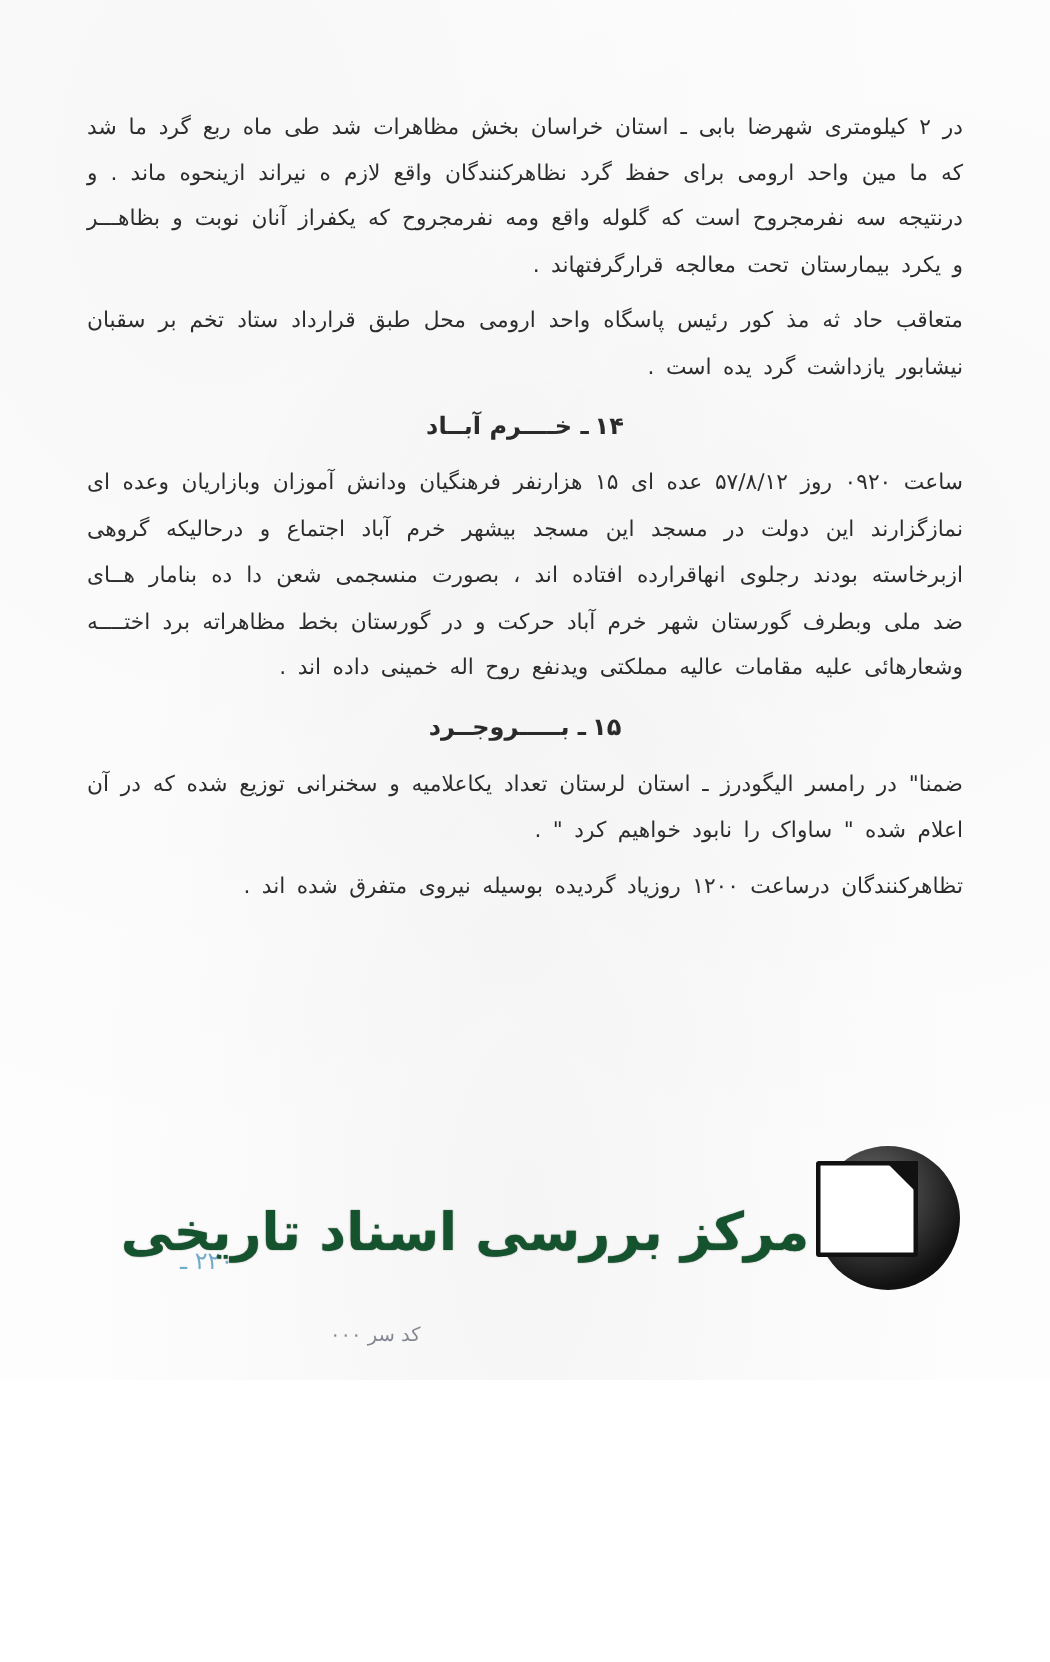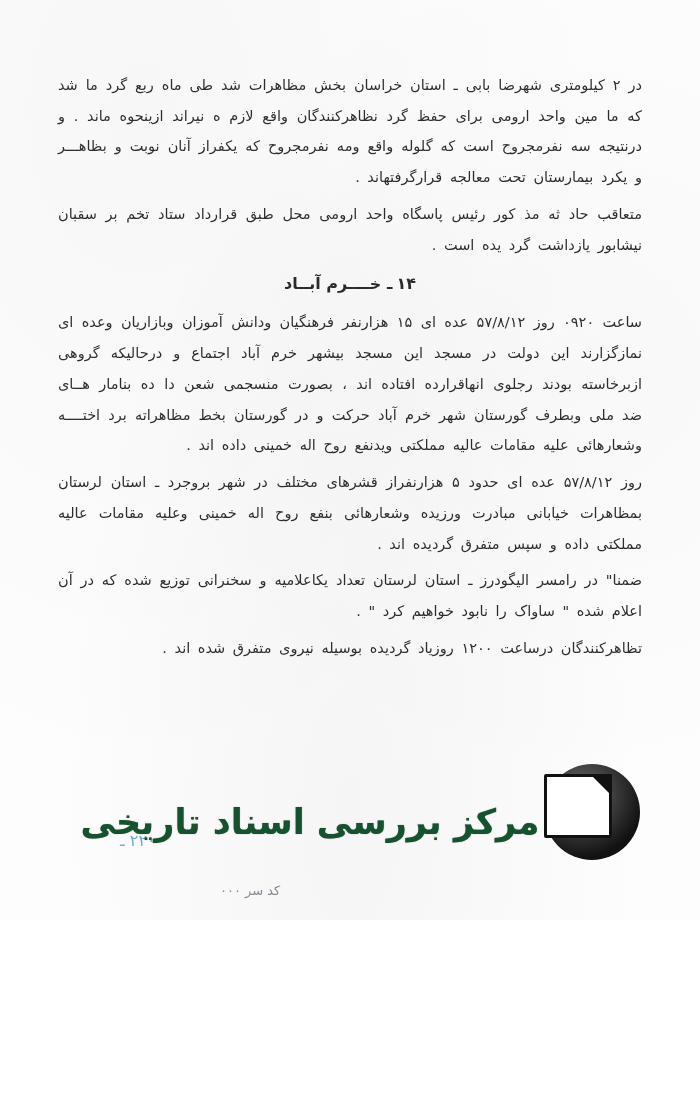--- a/index.html
+++ b/index.html
@@ -167,21 +167,23 @@
     <p class="para">متعاقب حاد ثه مذ کور رئیس پاسگاه واحد ارومی محل طبق قرارداد ستاد تخم بر سقبان نیشابور یازداشت گرد یده است .</p>
 
     <div class="block">
       <div class="section-head">
         <span class="num">۱۴</span><span>ـ </span><span>خــــرم آبــاد</span>
       </div>
       <p class="para">ساعت ۰۹۲۰ روز ۵۷/۸/۱۲ عده ای ۱۵ هزارنفر فرهنگیان ودانش آموزان وبازاریان وعده ای نمازگزارند این دولت در مسجد این مسجد بیشهر خرم آباد اجتماع و درحالیکه گروهی ازبرخاسته بودند رجلوی انهاقرارده افتاده اند ، بصورت منسجمی شعن دا ده بنامار هــای ضد ملی وبطرف گورستان شهر خرم آباد حرکت و در گورستان بخط مظاهراته برد اختــــه وشعارهائی علیه مقامات عالیه مملکتی ویدنفع روح اله خمینی داده اند .</p>
     </div>
 
     <div class="block">
-      <p class="para">روز ۵۷/۸/۱۲ عده ای حدود ۵ هزارنفراز قشرهای مختلف در شهر بروجرد ـ استان لرستان بمظاهرات خیابانی مبادرت ورزیده وشعارهائی بنفع روح اله خمینی وعلیه مقامات عالیه مملکتی داده و سپس متفرق گردیده اند .</p>
+      <div class="section-head">
+        <span class="num">۱۵</span><span>ـ </span><span>بـــــروجــرد</span>
+      </div>
       <p class="para">ضمنا" در رامسر الیگودرز ـ استان لرستان تعداد یکاعلامیه و سخنرانی توزیع شده که در آن اعلام شده " ساواک را نابود خواهیم کرد " .</p>
     </div>
 
     <div class="block">
       <p class="para">تظاهرکنندگان درساعت ۱۲۰۰ روزیاد گردیده بوسیله نیروی متفرق شده اند .</p>
     </div>
 
   </div>
 
   <div class="stamp">

